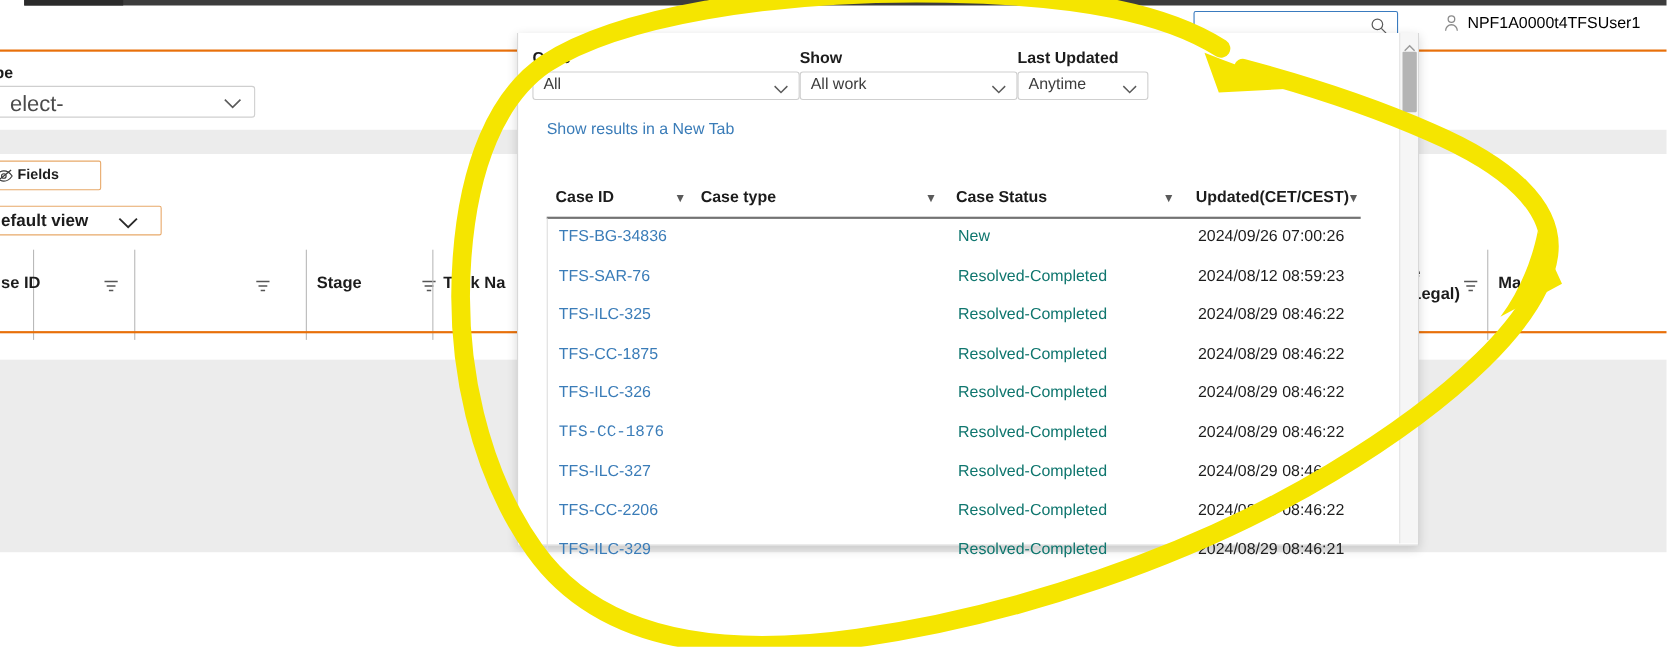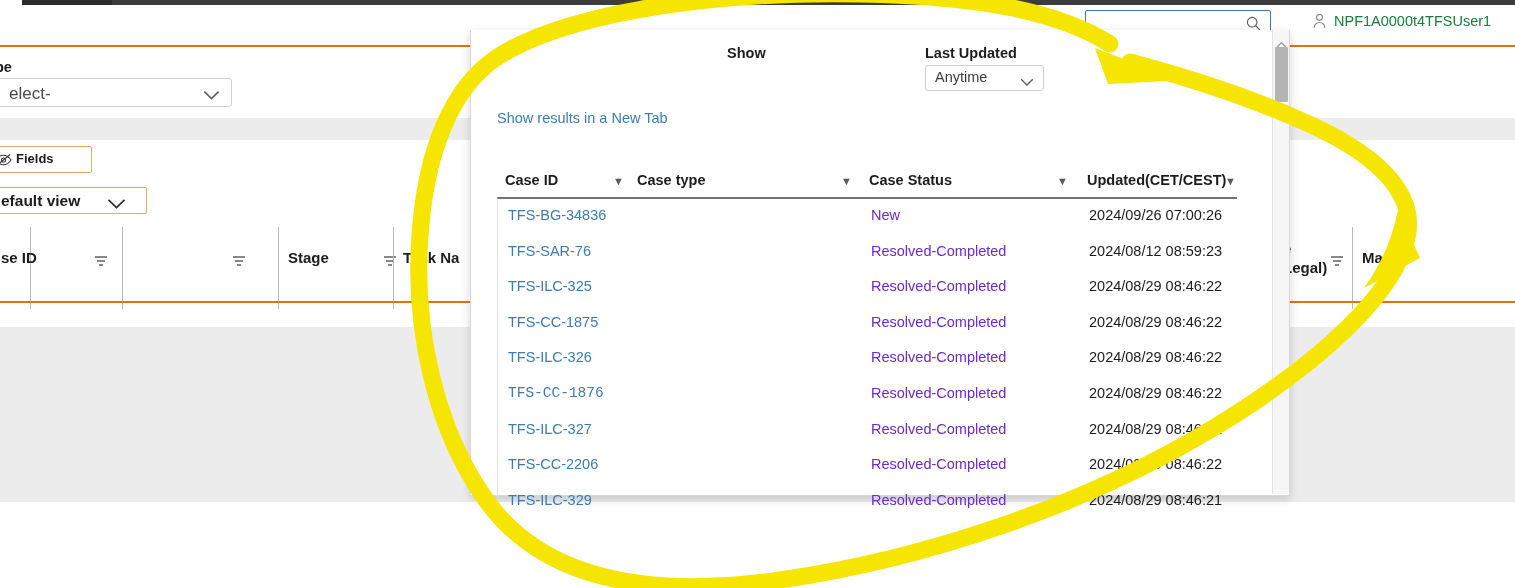--- a/index.html
+++ b/index.html
@@ -20,30 +20,30 @@
 
   .bg-topbar{position:absolute;left:0;top:0;width:1515px;height:33px;background:#ffffff;}
 
   .search-wrap{position:absolute;left:1085px;top:3px;width:186px;height:25px;
     border:1px solid #3a7bbf;background:#ffffff;border-radius:2px;box-sizing:border-box;}
   .search-ico{position:absolute;right:9px;top:5px;width:15px;height:15px;}
   .search-ico svg{display:block;}
 
   .user-wrap{position:absolute;left:1312px;top:6px;display:flex;align-items:center;gap:7px;}
   .user-ico{width:15px;height:16px;display:block;}
-  .user-name{font-size:14.5px;color:#15803d;white-space:nowrap;}
+  .user-name{font-size:14.5px;color:#000000;white-space:nowrap;}
 
   .orange-rule{position:absolute;left:0;width:1515px;height:2px;background:#e8700a;}
   .orange-rule.r1{top:38px;}
 
   
   .casetype-label{position:absolute;left:-30px;top:52px;font-size:14.5px;font-weight:bold;color:#1c1c1c;}
   .casetype-sel{position:absolute;left:-40px;top:71px;width:272px;height:29px;
     border:1px solid #cfcfcf;border-radius:3px;background:#fff;box-sizing:border-box;}
-  .casetype-sel .txt{position:absolute;left:48px;top:5px;font-size:17px;color:#4a4a4a;}
+  .casetype-sel .txt{position:absolute;left:48px;top:5px;font-size:20px;color:#4a4a4a;}
   .casetype-sel .chev{position:absolute;right:11px;top:8px;}
 
   .gray-band{position:absolute;left:0;width:1515px;background:#ececec;}
   .gray-band.b1{top:111px;height:22px;}
   .gray-band.b2{top:320px;height:175px;}
 
   .fields-btn{position:absolute;left:-18px;top:139px;width:110px;height:27px;
     border:1px solid #e8a96a;border-radius:2px;background:#ffffff;box-sizing:border-box;}
   .fields-btn .eye{position:absolute;left:12px;top:6px;}
   .fields-btn .lbl{position:absolute;left:33px;top:4px;font-size:13px;font-weight:bold;color:#1c1c1c;}
@@ -81,21 +81,21 @@
 
   .tbl{position:absolute;left:26px;top:135px;width:740px;}
   .tbl-head{position:relative;height:32px;}
   .th{position:absolute;top:7px;font-size:14.5px;font-weight:bold;color:#1c1c1c;white-space:nowrap;}
   .th-sort{position:absolute;top:10px;font-size:11px;color:#5a5a5a;}
   .tbl-body{border-top:2px solid #737373;border-left:1px solid #dedede;position:relative;}
   .trow{position:relative;height:35.6px;}
   .td{position:absolute;top:8px;font-size:14.5px;white-space:nowrap;}
   .td-id{color:#3a7cb8;cursor:pointer;}
   .td-type{color:#1c1c1c;}
-  .td-status{color:#6d28d9;}
+  .td-status{color:#0f766e;}
   .td-upd{color:#1c1c1c;}
 
   
   .pscroll{position:absolute;right:0;top:0;width:17px;height:464px;background:#f6f6f6;border-left:1px solid #e3e3e3;box-sizing:border-box;}
   .pscroll .up{position:absolute;left:3px;top:5px;width:11px;height:8px;}
   .pscroll .thumb{position:absolute;left:2px;top:17px;width:13px;height:55px;background:#b4b4b4;border-radius:1px;}
 </style>
 </head>
 <body>
 
@@ -213,22 +213,41 @@
     </div>
   </div>
 
   <div class="orange-rule r2"></div>
   <div class="gray-band b2"></div>
 </div>
 
 <div class="panel">
 
   <div class="filters">
+    <div class="f-grp" style="left:0;width:243px;">
+      <span class="f-lbl">Case</span>
+      <div class="f-sel">
+        <span class="v">All</span>
+        <span class="chev">
+          <svg width="14" height="9" viewBox="0 0 14 9">
+              <path d="M1.2 1.3L7 7l5.8-5.7" fill="none" stroke="#5b5b5b" stroke-width="1.3"></path>
+            </svg>
+        </span>
+      </div>
+    </div>
     <div class="f-grp" style="left:243px;width:198px;">
       <span class="f-lbl">Show</span>
+      <div class="f-sel">
+        <span class="v">All work</span>
+        <span class="chev">
+          <svg width="14" height="9" viewBox="0 0 14 9">
+              <path d="M1.2 1.3L7 7l5.8-5.7" fill="none" stroke="#5b5b5b" stroke-width="1.3"></path>
+            </svg>
+        </span>
+      </div>
     </div>
     <div class="f-grp" style="left:441px;width:119px;">
       <span class="f-lbl">Last Updated</span>
       <div class="f-sel">
         <span class="v">Anytime</span>
         <span class="chev">
           <svg width="14" height="9" viewBox="0 0 14 9">
               <path d="M1.2 1.3L7 7l5.8-5.7" fill="none" stroke="#5b5b5b" stroke-width="1.3"></path>
             </svg>
         </span>

